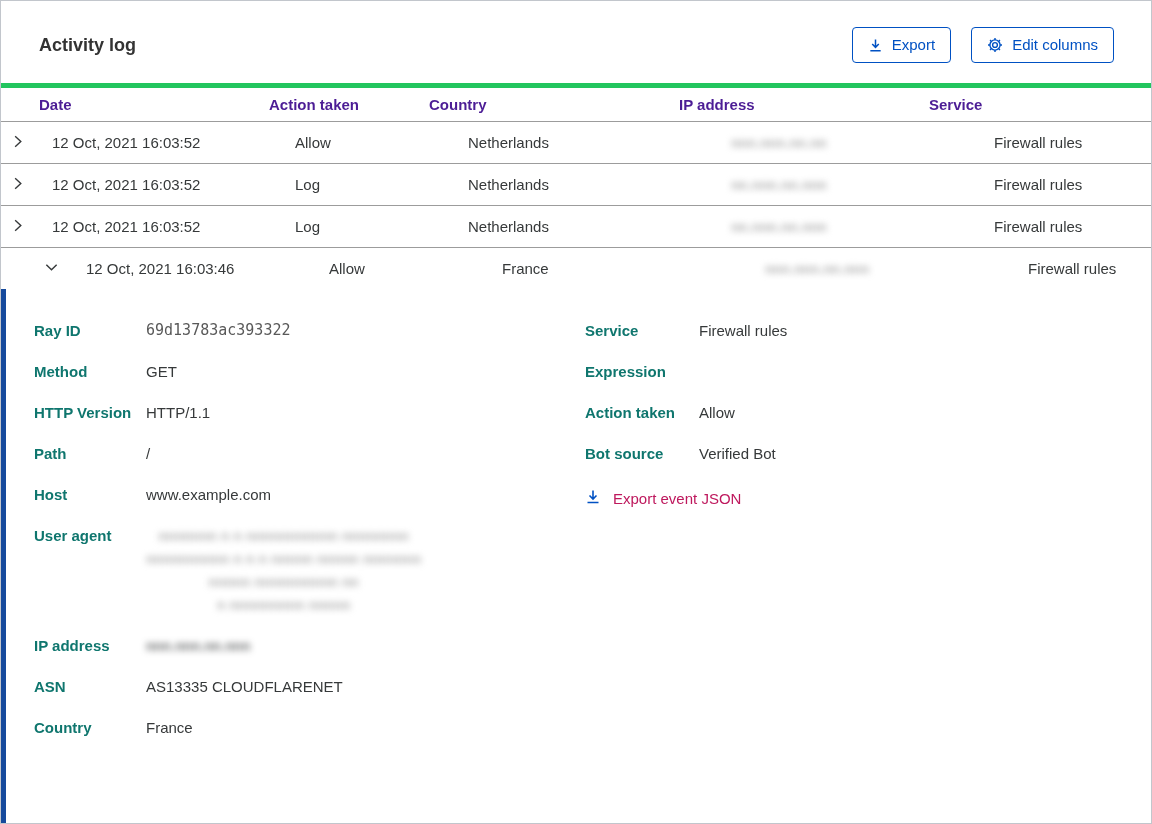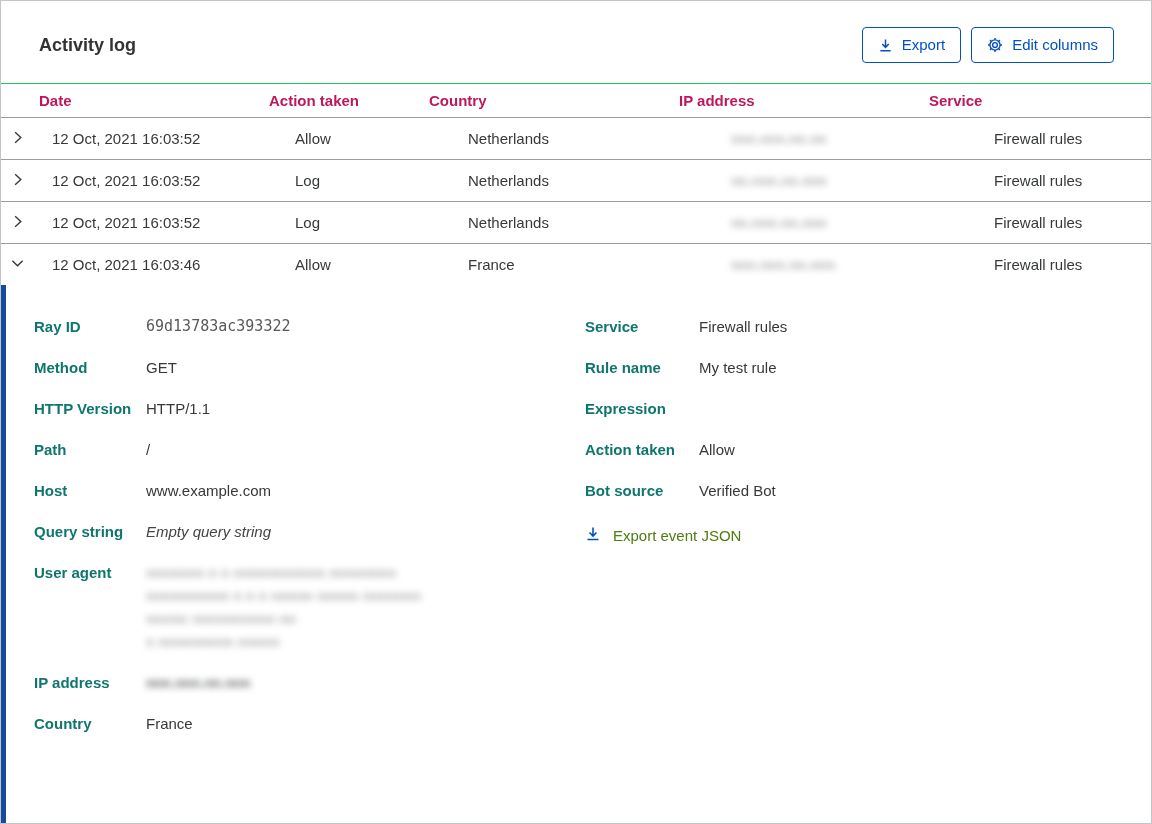--- a/index.html
+++ b/index.html
@@ -11,43 +11,43 @@
     font-family:"Liberation Sans",sans-serif;
     color:#36393a;
     display:flex;flex-direction:column;
     overflow:hidden;
     box-sizing:content-box;
   }
   
   .topbar{display:flex;justify-content:space-between;align-items:center;
     padding:26px 37px 20px 38px;}
   .page-title{font-size:18px;font-weight:700;color:#333;}
-  .btn-group{display:flex;gap:10px;}
+  .btn-group{display:flex;gap:20px;}
   .btn{
     display:inline-flex;align-items:center;gap:9px;
     padding:7px 15px;
     border:1px solid #0051c3;border-radius:4px;
     background:#fff;color:#0051c3;
     font-size:15px;font-family:"Liberation Sans",sans-serif;
     cursor:pointer;line-height:20px;
   }
   .btn svg{display:block;}
 
   
   .thead{
     display:flex;align-items:center;height:33px;
-    border-top:1px solid #22c55e;border-bottom:1px solid #9c9c9c;
-    font-size:15px;font-weight:700;color:#be185d;
+    border-top:5px solid #22c55e;border-bottom:1px solid #9c9c9c;
+    font-size:15px;font-weight:700;color:#4c1d95;
   }
   .trow{
     display:flex;align-items:center;height:41px;
     border-bottom:1px solid #9c9c9c;
     font-size:15px;color:#36393a;cursor:pointer;gap:13px;
   }
-  .trow.expanded{border-bottom:none;}
+  .trow.expanded{border-bottom:none;margin-left:34px;}
   .col-chevron{width:38px;padding-left:9px;box-sizing:border-box;display:flex;align-items:center;}
   .col-date{width:230px;}
   .col-action{width:160px;}
   .col-country{width:250px;}
   .col-ip{width:250px;}
   .col-service{flex:1;}
   .chev-btn{background:none;border:none;padding:0;margin:0;cursor:pointer;display:flex;align-items:center;}
 
   .redact{color:#979797;filter:blur(3px);user-select:none;}
 
@@ -58,28 +58,28 @@
     padding:30px 0 0 28px;
     display:flex;
     box-sizing:border-box;
     background:#fff;
   }
   .detail-left{width:551px;flex-shrink:0;}
   .detail-right{flex:1;}
   .frow{display:flex;margin-bottom:18px;font-size:15px;line-height:23px;}
   .flabel{font-weight:700;color:#0f766e;width:112px;flex-shrink:0;}
   .detail-right .flabel{width:114px;}
-  .fvalue{color:#36393a;}
+  .fvalue{color:#36393a;text-align:center;}
   .detail-right .fvalue{max-width:272px;word-break:break-all;}
   .mono{font-family:"DejaVu Sans Mono","Liberation Mono",monospace;font-size:15px;color:#595959;}
   .italic{font-style:italic;color:#444;}
   .ua-lines span{display:block;}
   .json-link{
     display:inline-flex;align-items:center;gap:12px;
-    color:#4d7c0f;font-size:15px;text-decoration:none;
+    color:#be185d;font-size:15px;text-decoration:none;
     margin-top:6px;cursor:pointer;
   }
 </style>
 </head>
 <body>
 
 <div class="page">
 
   <div class="topbar">
     <div class="page-title">Activity log</div>
@@ -190,50 +190,46 @@
         </div>
       <div class="frow">
           <div class="flabel">Path</div>
           <div class="fvalue">/</div>
         </div>
       <div class="frow">
           <div class="flabel">Host</div>
           <div class="fvalue">www.example.com</div>
         </div>
       <div class="frow">
-          <div class="flabel">Query string</div>
-          <div class="fvalue italic">Empty query string</div>
-        </div>
-      <div class="frow">
         <div class="flabel">User agent</div>
         <div class="fvalue ua-lines">
           <span class="redact">nnnnnnn n n nnnnnnnnnnn nnnnnnnn</span>
           <span class="redact">nnnnnnnnnn n n n nnnnn nnnnn nnnnnnn</span>
           <span class="redact">nnnnn nnnnnnnnnn nn</span>
           <span class="redact">n nnnnnnnnn nnnnn</span>
         </div>
       </div>
       <div class="frow">
           <div class="flabel">IP address</div>
           <div class="fvalue redact">nnn.nnn.nn.nnn</div>
         </div>
       <div class="frow">
+          <div class="flabel">ASN</div>
+          <div class="fvalue">AS13335 CLOUDFLARENET</div>
+        </div>
+      <div class="frow">
           <div class="flabel">Country</div>
           <div class="fvalue">France</div>
         </div>
     </div>
 
     <div class="detail-right">
       <div class="frow">
           <div class="flabel">Service</div>
           <div class="fvalue">Firewall rules</div>
-        </div>
-      <div class="frow">
-          <div class="flabel">Rule name</div>
-          <div class="fvalue">My test rule</div>
         </div>
       <div class="frow">
           <div class="flabel">Expression</div>
         </div>
       <div class="frow">
           <div class="flabel">Action taken</div>
           <div class="fvalue">Allow</div>
         </div>
       <div class="frow">
           <div class="flabel">Bot source</div>

